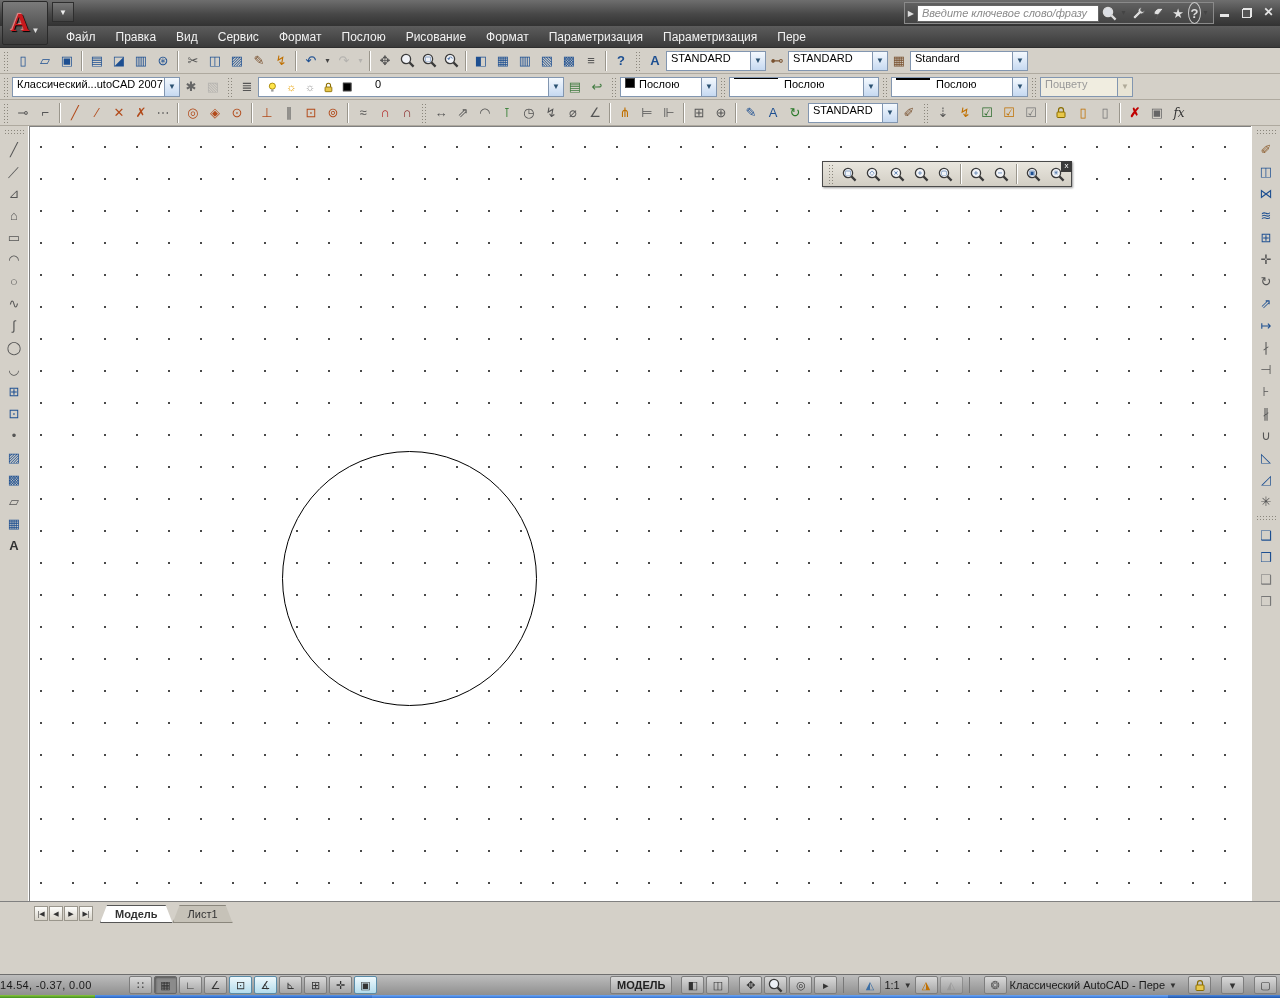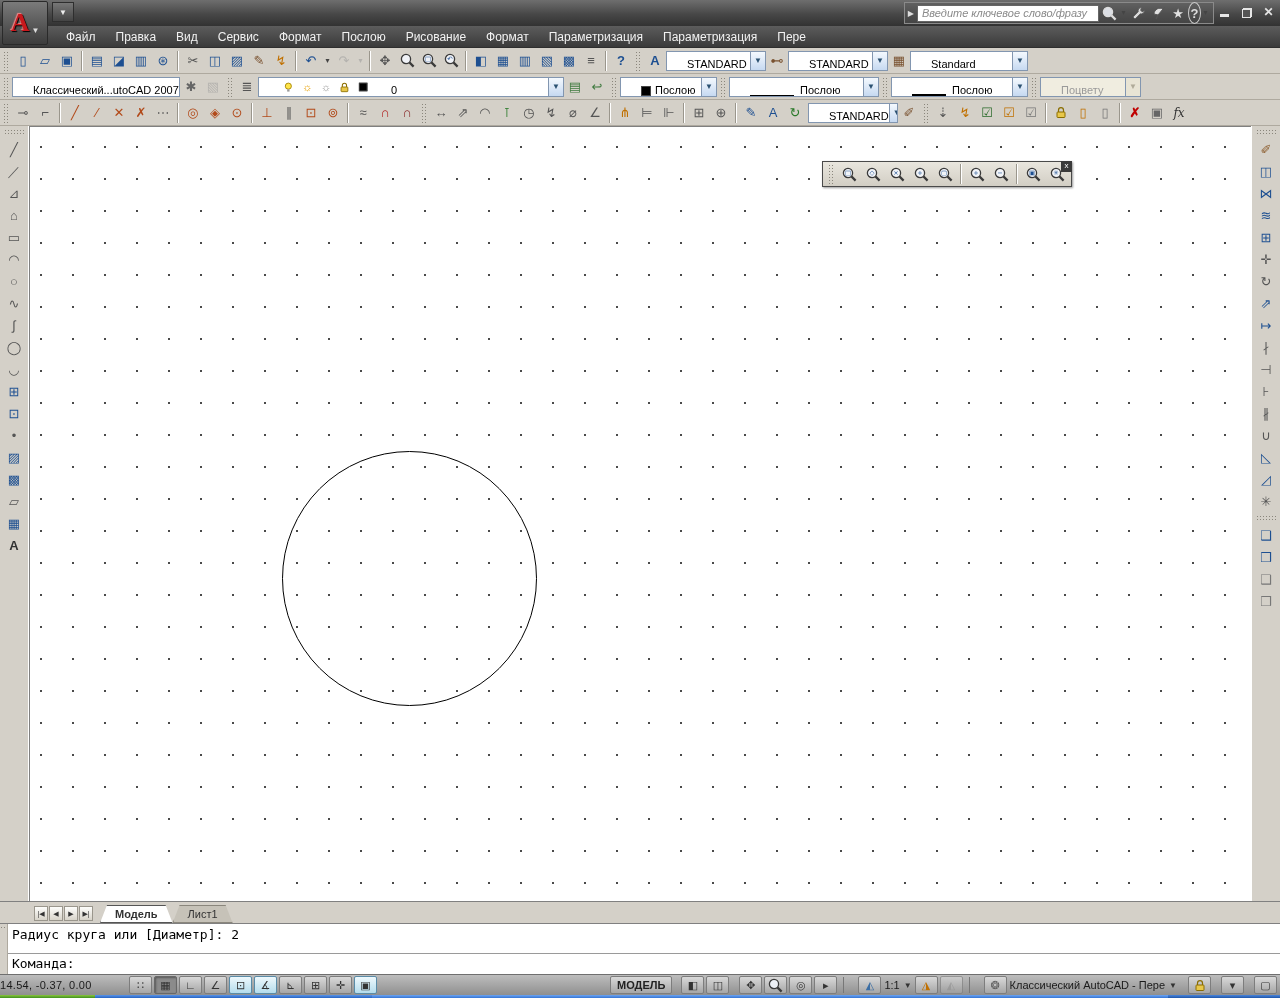--- a/index.html
+++ b/index.html
@@ -39,21 +39,21 @@
   #tbrow2{top:74px;height:26px}
   #tbrow3{top:100px;height:26px}
   .tb-group{display:inline-flex;align-items:center;height:100%}
   .tb-btn{width:22px;height:22px;display:inline-flex;align-items:center;justify-content:center;font-size:13px;color:#1d4f91;flex:none;line-height:1}
   .tb-btn.tiny{width:11px;font-size:8px;color:#444}
   .tb-btn.bold{font-weight:bold}
   .tb-btn.fx{font-style:italic;font-family:"DejaVu Serif",serif;font-size:12px;color:#333}
   .tb-btn.disabled{color:#9a9a9a;opacity:.55}
   .tb-sep{width:2px;height:20px;border-left:1px solid #9a968c;border-right:1px solid #fff;margin:0 3px;flex:none}
   .grip{width:6px;height:20px;margin:0 3px;background-image:radial-gradient(#8a867c 32%,transparent 36%);background-size:3px 3px;flex:none}
-  .combo{display:inline-flex;align-items:flex-end;height:20px;background:#fff;border:1px solid #8296b0;font-size:11px;color:#000;padding-left:20px;flex:none;white-space:nowrap;overflow:hidden}
+  .combo{display:inline-flex;align-items:flex-start;height:20px;background:#fff;border:1px solid #8296b0;font-size:11px;color:#000;padding-left:4px;flex:none;white-space:nowrap;overflow:hidden}
   .combo .chev{margin-left:auto;width:15px;align-self:stretch;background:linear-gradient(#f4f9fe,#c6d9f1);border-left:1px solid #8296b0;color:#2c5272;font-size:8px;display:flex;align-items:center;justify-content:center;flex:none}
   .combo.disabled{background:#f0ede0;color:#9a9a9a}
   .combo.disabled .chev{background:#e8e4d4;color:#b0ab99}
   .linetype-line{display:inline-block;width:44px;height:1px;background:#000;margin-right:6px;flex:none}
   .swatch{display:inline-block;width:10px;height:10px;border:1px solid #444;margin-right:4px;flex:none}
 
   
   .main{position:absolute;top:126px;left:0;right:0;height:775px;background:#d4d0c8}
   .sidebar{position:absolute;top:0;bottom:0;width:29px;display:flex;flex-direction:column;align-items:center;background:#d4d0c8}
   .sidebar.left{left:0;border-right:1px solid #fff}
@@ -312,21 +312,21 @@
         <span>Послою</span>
         <span class="chev">▼</span>
       </span>
     <span class="grip"></span>
     <span class="combo" style="width:137px">
         <span class="linetype-line" style="width:34px;height:2px"></span>
         <span>Послою</span>
         <span class="chev">▼</span>
       </span>
     <span class="grip"></span>
-    <span class="combo disabled" style="width:101px">
+    <span class="combo disabled" style="width:93px">
         <span>Поцвету</span>
         <span class="chev">▼</span>
       </span>
   </div>
 
   <div class="tbrow" id="tbrow3">
     <span class="grip"></span>
     <span class="tb-group">
         <span class="tb-btn" style="color: rgb(85, 85, 85);">⊸</span>
         <span class="tb-btn" style="color: rgb(85, 85, 85);">⌐</span>
@@ -538,27 +538,20 @@
     <span class="tabnav">
         <span class="tb-btn">|◀</span>
         <span class="tb-btn">◀</span>
         <span class="tb-btn">▶</span>
         <span class="tb-btn">▶|</span>
       </span>
     <span class="tab active">Модель</span>
     <span class="tab">Лист1</span>
   </div>
 
-  <div class="cmd">
-    <div class="cmd-grip"></div>
-    <div class="cmd-body">
-      <div class="cmd-history">Радиус круга или [Диаметр]: 2</div>
-      <div class="cmd-prompt">Команда:</div>
-    </div>
-  </div>
 
   <div class="statusbar">
     <span class="coords">14.54, -0.37, 0.00</span>
     <span class="tb-group">
         <span class="sb-btn">∷</span>
         <span class="sb-btn on-dark">▦</span>
         <span class="sb-btn">∟</span>
         <span class="sb-btn">∠</span>
         <span class="sb-btn on">⊡</span>
         <span class="sb-btn on">∡</span>

